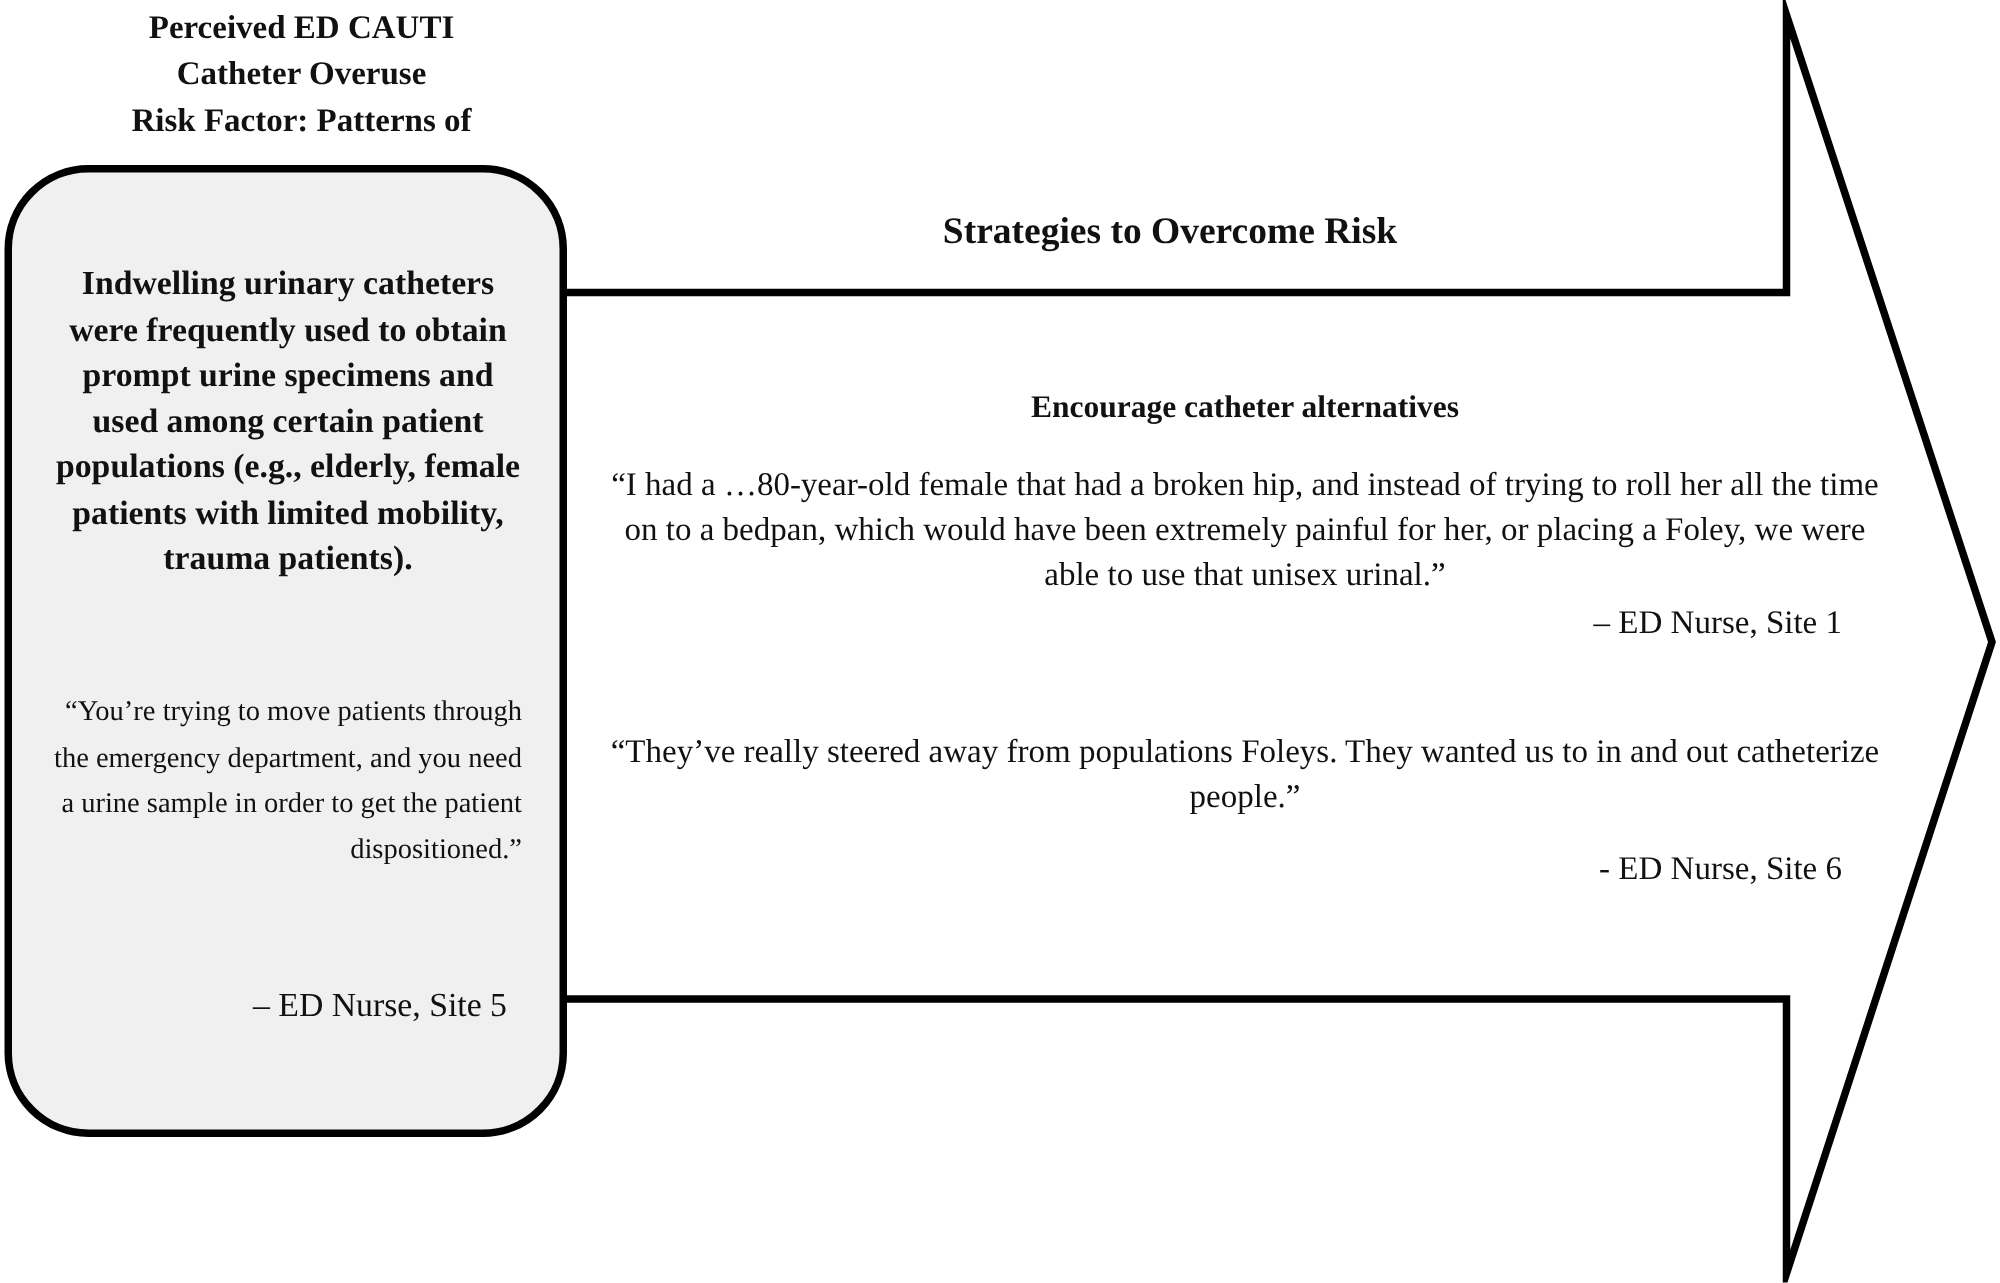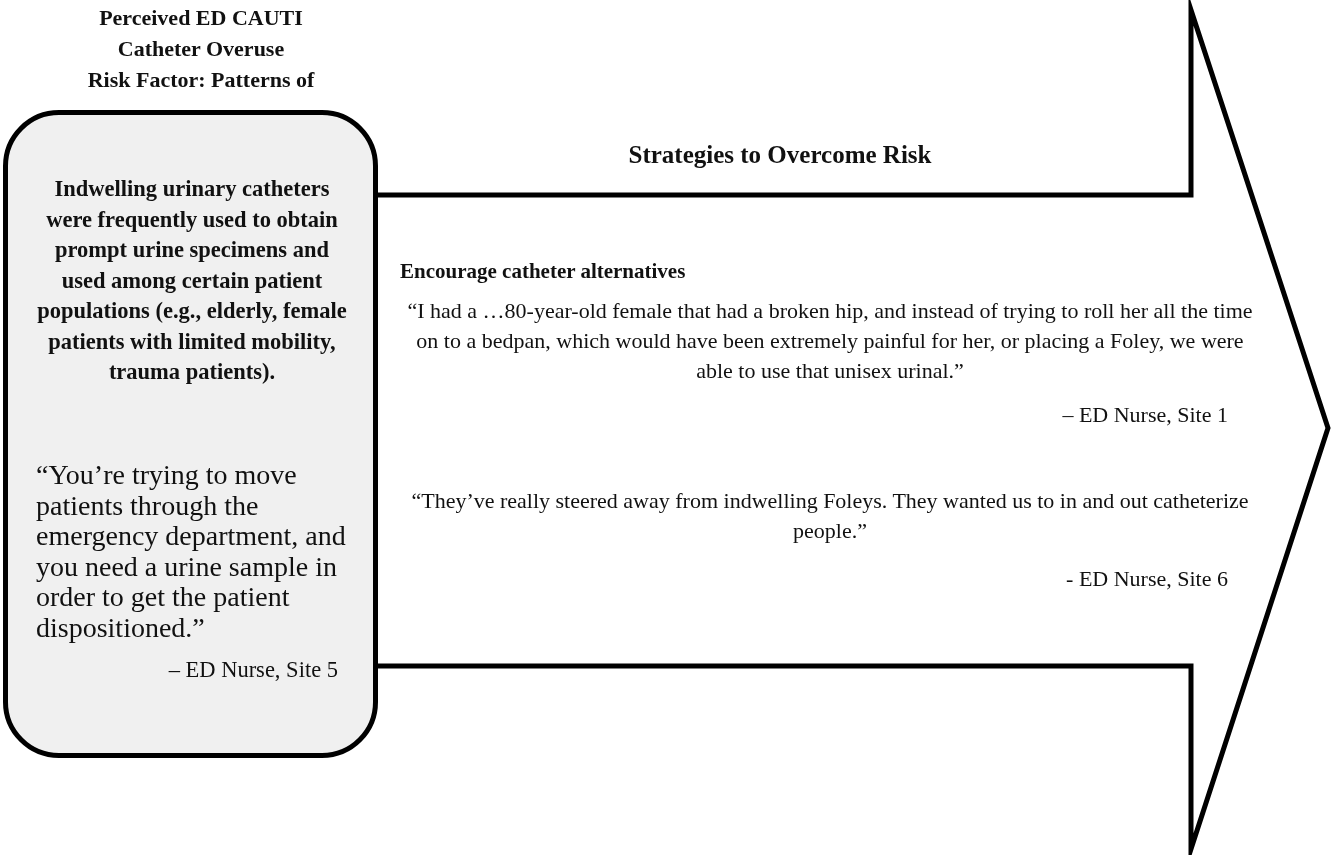--- a/index.html
+++ b/index.html
@@ -52,22 +52,22 @@
       font-weight: bold;
       font-size: 22.5px;
       line-height: 30.5px;
       margin-top: 16px;
     }
     .risk-quote {
       position: absolute;
       left: 28px;
       top: 345px;
       width: 312px;
-      text-align: left;
-      font-size: 28px;
+      text-align: right;
+      font-size: 19px;
       line-height: 30.5px;
     }
     .risk-attrib {
       position: absolute;
       right: 35px;
       top: 540px;
       font-size: 22.5px;
       line-height: 30px;
       text-align: right;
       white-space: nowrap;
@@ -80,34 +80,34 @@
       text-align: center;
       font-weight: bold;
       font-size: 25px;
       line-height: 30px;
     }
     .strategy-heading {
       position: absolute;
       left: 400px;
       top: 256px;
       width: 860px;
-      text-align: left;
+      text-align: center;
       font-weight: bold;
       font-size: 21px;
       line-height: 30px;
     }
     .quote {
       position: absolute;
       left: 400px;
       width: 860px;
       text-align: center;
       font-size: 22px;
       line-height: 30px;
     }
-    .quote-1 { top: 296px; }
+    .quote-1 { top: 308px; }
     .quote-2 { top: 486px; }
     .attrib {
       position: absolute;
       right: 105px;
       font-size: 22px;
       line-height: 30px;
       white-space: nowrap;
       margin-left: 29px;
     }
     .attrib-1 { top: 400px; }
@@ -132,14 +132,14 @@
   <div class="risk-attrib">– ED Nurse, Site 5</div>
 </div>
 
 <div class="strategies-heading">Strategies to Overcome Risk</div>
 
 <div class="strategy-heading">Encourage catheter alternatives</div>
 
 <div class="quote quote-1">“I had a …80-year-old female that had a broken hip, and instead of trying to roll her all the time on to a bedpan, which would have been extremely painful for her, or placing a Foley, we were able to use that unisex urinal.”</div>
 <div class="attrib attrib-1">– ED Nurse, Site 1</div>
 
-<div class="quote quote-2">“They’ve really steered away from indwelling Foleys. They wanted us to in and out catheterize people.”</div>
+<div class="quote quote-2">“They’ve really steered away from populations Foleys. They wanted us to in and out catheterize people.”</div>
 <div class="attrib attrib-2">- ED Nurse, Site 6</div>
 
 </body></html>

